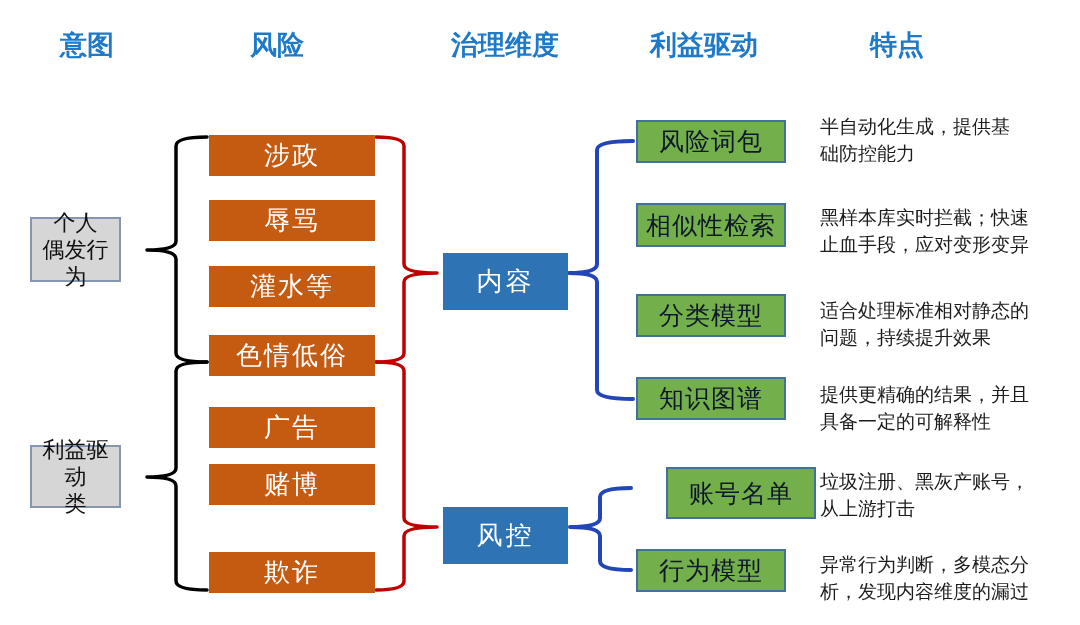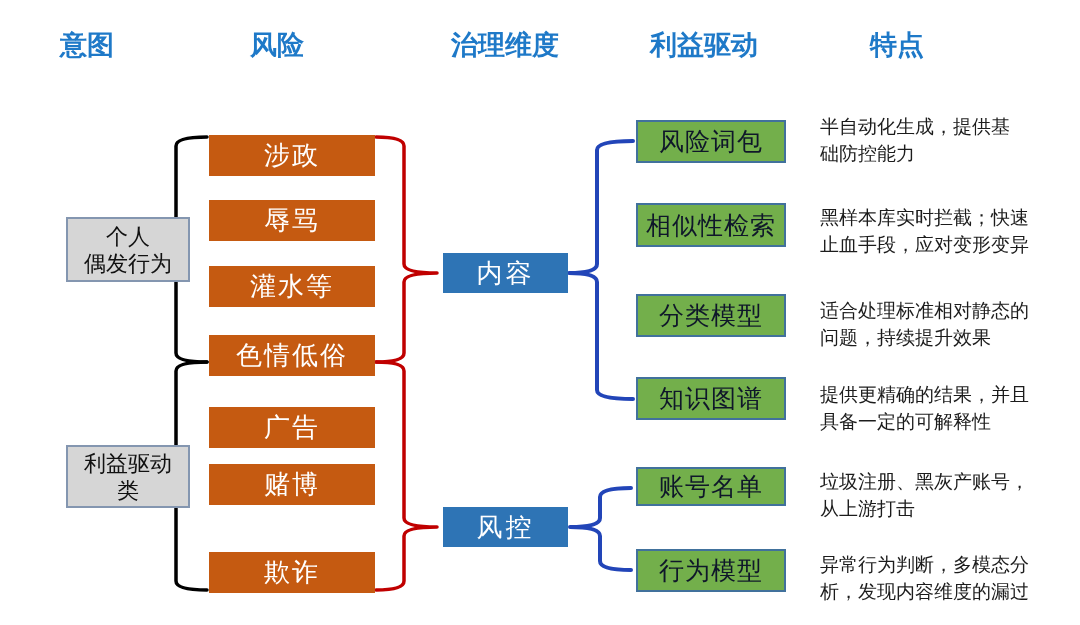--- a/index.html
+++ b/index.html
@@ -16,52 +16,51 @@
     top: 27px;
     transform: translateX(-50%);
     font-size: 27px;
     font-weight: bold;
     color: #1E79C8;
     white-space: nowrap;
   }
   .intent-box {
     position: absolute;
     left: 30px;
-    width: 124px;
+    width: 91px;
     background: #D6D6D6;
     border: 2px solid #8496B0;
     color: #111111;
     font-size: 22px;
     line-height: 27px;
     display: flex;
     align-items: center;
     justify-content: center;
     text-align: center;
     white-space: pre-line;
     box-sizing: border-box;
-    margin-left: 36px;
   }
   .risk-box {
     position: absolute;
     left: 209px;
     width: 166px;
     height: 41px;
     background: #C55A11;
     color: #ffffff;
     font-size: 26px;
     display: flex;
     align-items: center;
     justify-content: center;
     letter-spacing: 2px;
   }
   .dim-box {
     position: absolute;
     left: 443px;
     width: 125px;
-    height: 40px;
+    height: 57px;
     background: #2E74B5;
     color: #ffffff;
     font-size: 26px;
     display: flex;
     align-items: center;
     justify-content: center;
     letter-spacing: 3px;
   }
   .method-box {
     position: absolute;
@@ -131,21 +130,21 @@
   <div class="risk-box" style="top:464px">赌博</div>
   <div class="risk-box" style="top:552px">欺诈</div>
 
   <div class="dim-box" style="top:253px">内容</div>
   <div class="dim-box" style="top:507px">风控</div>
 
   <div class="method-box" style="top:120px">风险词包</div>
   <div class="method-box" style="top:294px">分类模型</div>
   <div class="method-box" style="top:203px; height:44px;">相似性检索</div>
   <div class="method-box" style="top:377px">知识图谱</div>
-  <div class="method-box" style="top:467px; height:39px;">账号名单</div>
+  <div class="method-box" style="top:467px; height:52px;margin-left:30px;">账号名单</div>
   <div class="method-box" style="top:549px">行为模型</div>
 
   <div class="feature-text" style="top:113px">半自动化生成，提供基
 础防控能力</div>
   <div class="feature-text" style="top:204px">黑样本库实时拦截；快速
 止血手段，应对变形变异</div>
   <div class="feature-text" style="top:297px">适合处理标准相对静态的
 问题，持续提升效果</div>
   <div class="feature-text" style="top:381px">提供更精确的结果，并且
 具备一定的可解释性</div>

